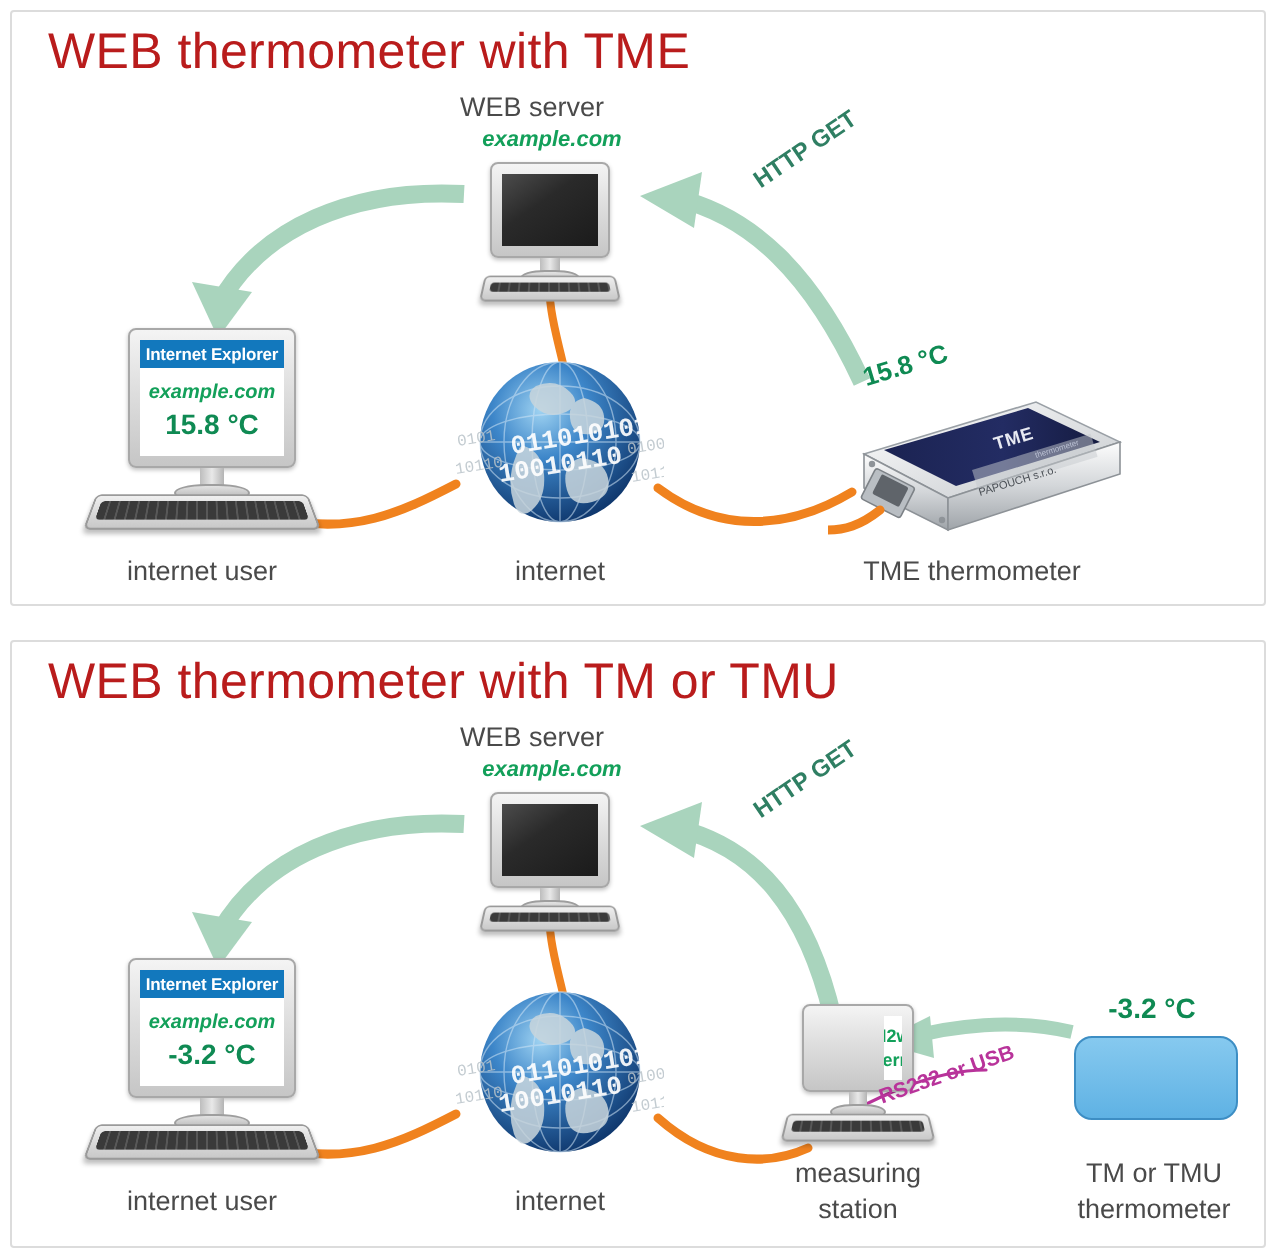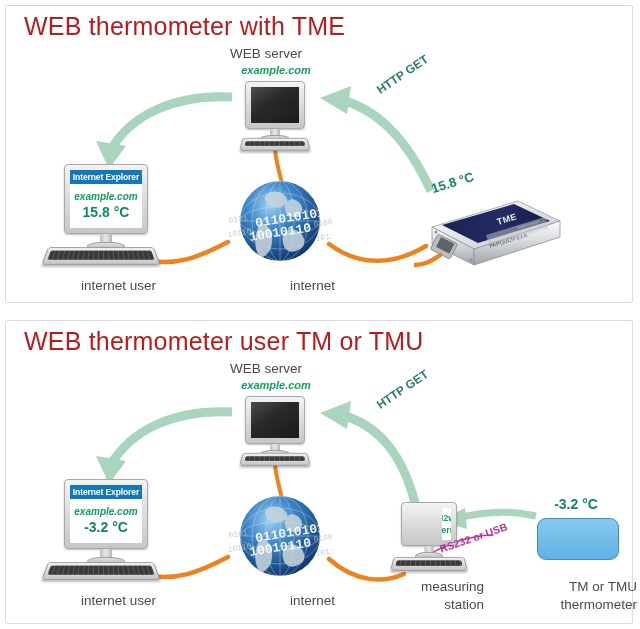--- a/index.html
+++ b/index.html
@@ -7,21 +7,21 @@
   .page{position:relative;width:640px;height:629px;background:#fff;}
 
   .panel{position:absolute;left:5px;width:628px;background:#ffffff;
          border:1px solid #dcdcdc;border-radius:2px;box-sizing:border-box;}
   #panel1{top:5px;height:298px;}
   #panel2{top:320px;height:304px;}
 
   .panel-title{position:absolute;left:18px;top:6px;font-size:25px;color:#b91c1c;
       letter-spacing:0.2px;white-space:nowrap;font-weight:400;}
 
-  .node-label{position:absolute;text-align:right;color:#4a4a4a;font-size:13.5px;line-height:16px;}
+  .node-label{position:absolute;text-align:center;color:#4a4a4a;font-size:13.5px;line-height:16px;}
 
   
   .monitor{position:absolute;}
   .mon-bezel{position:relative;border-radius:4px;
      background:linear-gradient(180deg,#f4f4f4 0%,#dedede 45%,#c6c6c6 100%);
      border:1px solid #a8a8a8;box-sizing:border-box;padding:5px;
      box-shadow:0 1px 2px rgba(0,0,0,.25);}
   .mon-screen{width:100%;height:100%;box-sizing:border-box;overflow:hidden;}
   .mon-neck{position:absolute;left:50%;transform:translateX(-50%);
      background:linear-gradient(90deg,#bdbdbd,#e8e8e8,#b4b4b4);}
@@ -203,24 +203,25 @@
 
         <rect x="24" y="35" width="22" height="17" rx="1.5" transform="rotate(27 24 35)" fill="#b9bec3" stroke="#7d8287" stroke-width="0.8"></rect>
         <rect x="27" y="38" width="15" height="11" rx="1" transform="rotate(27 27 38)" fill="#5f646a"></rect>
 
         <circle cx="22" cy="33" r="1.6" fill="#8e9398"></circle>
         <circle cx="57" cy="61" r="1.6" fill="#8e9398"></circle>
 
         <path d="M26,56 C16,64 8,66 0,66" fill="none" stroke="#f0821e" stroke-width="4.5" stroke-linecap="round"></path>
       </svg>
     </div>
+    <div class="node-label" style="left:400px;top:272px;width:160px;">TME thermometer</div>
   </div>
 
   <div class="panel" id="panel2">
-    <div class="panel-title">WEB thermometer user TM or TMU</div>
+    <div class="panel-title">WEB thermometer with TM or TMU</div>
 
     <svg class="layer" width="628" height="303" viewBox="0 0 628 303">
 
       <path d="M268,124 C268,150 272,160 276,178" fill="none" stroke="#f0821e" stroke-width="4" stroke-linecap="round"></path>
 
       <path d="M133,253 C170,262 195,250 222,236" fill="none" stroke="#f0821e" stroke-width="4.5" stroke-linecap="round"></path>
 
       <path d="M323,238 C350,262 378,262 398,253" fill="none" stroke="#f0821e" stroke-width="4.5" stroke-linecap="round"></path>
 
       <path d="M226,91 C170,88 125,108 104,145" fill="none" stroke="#a9d4bd" stroke-width="9" stroke-linecap="butt"></path>

